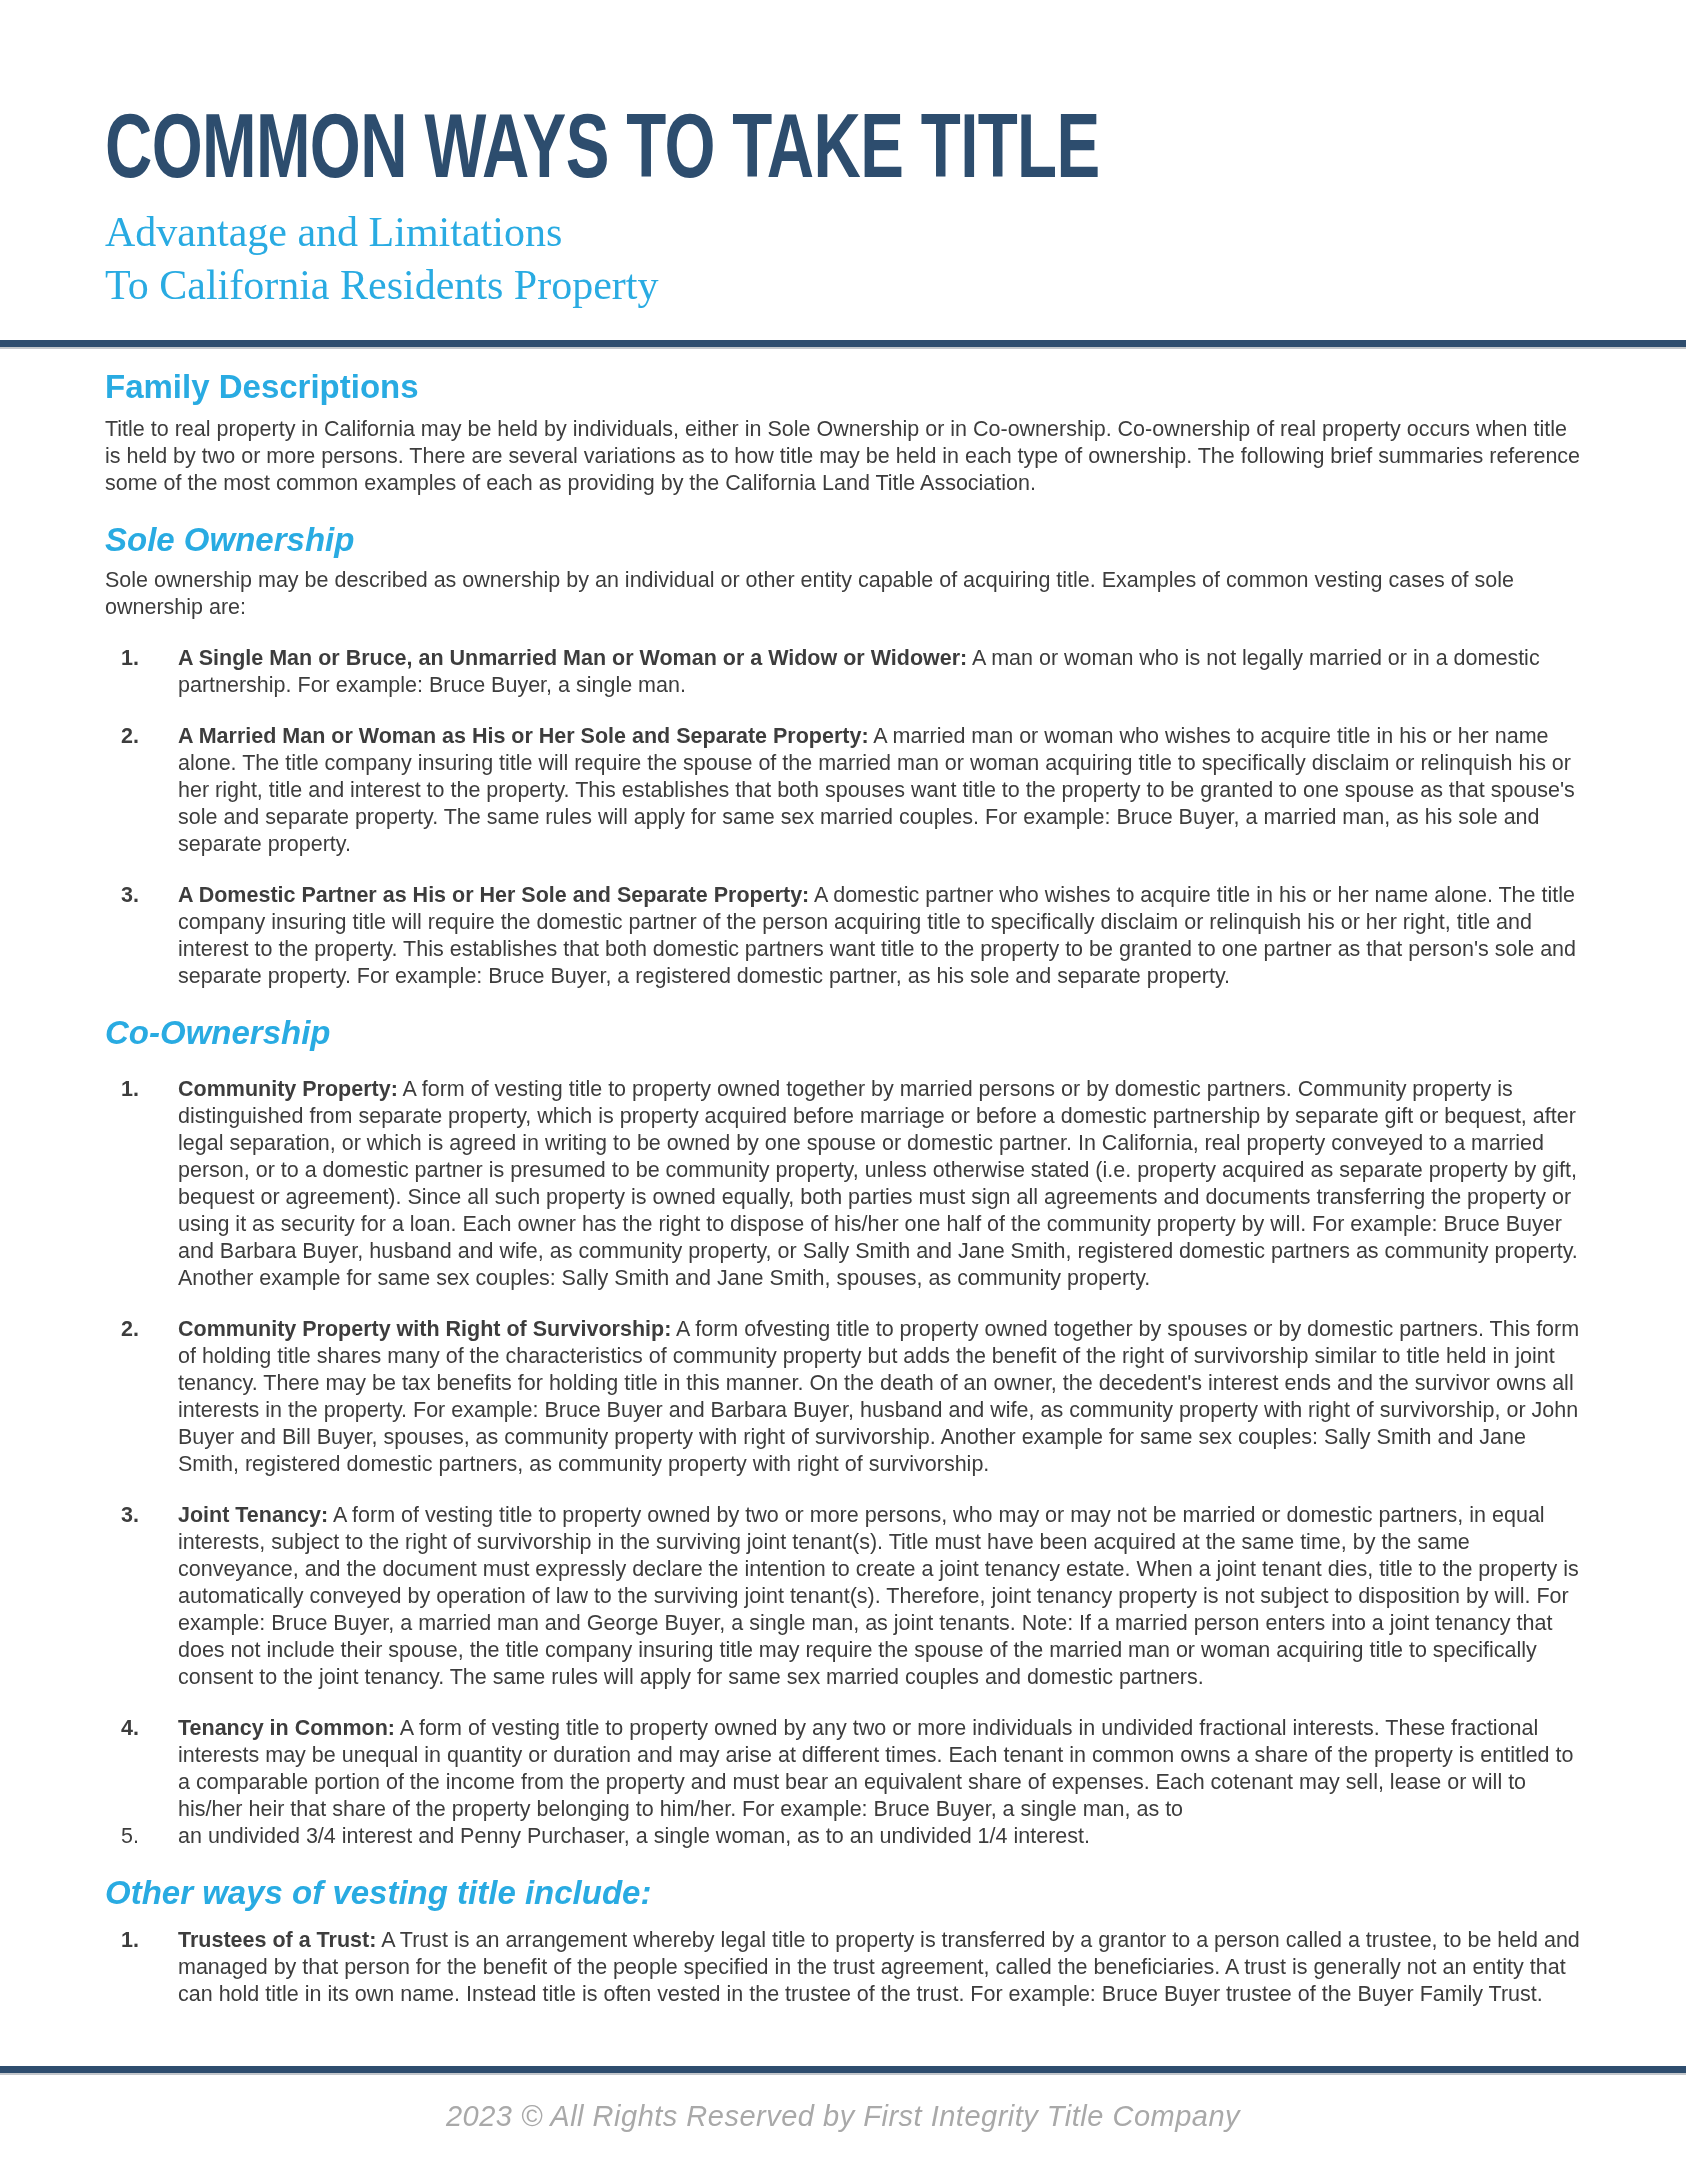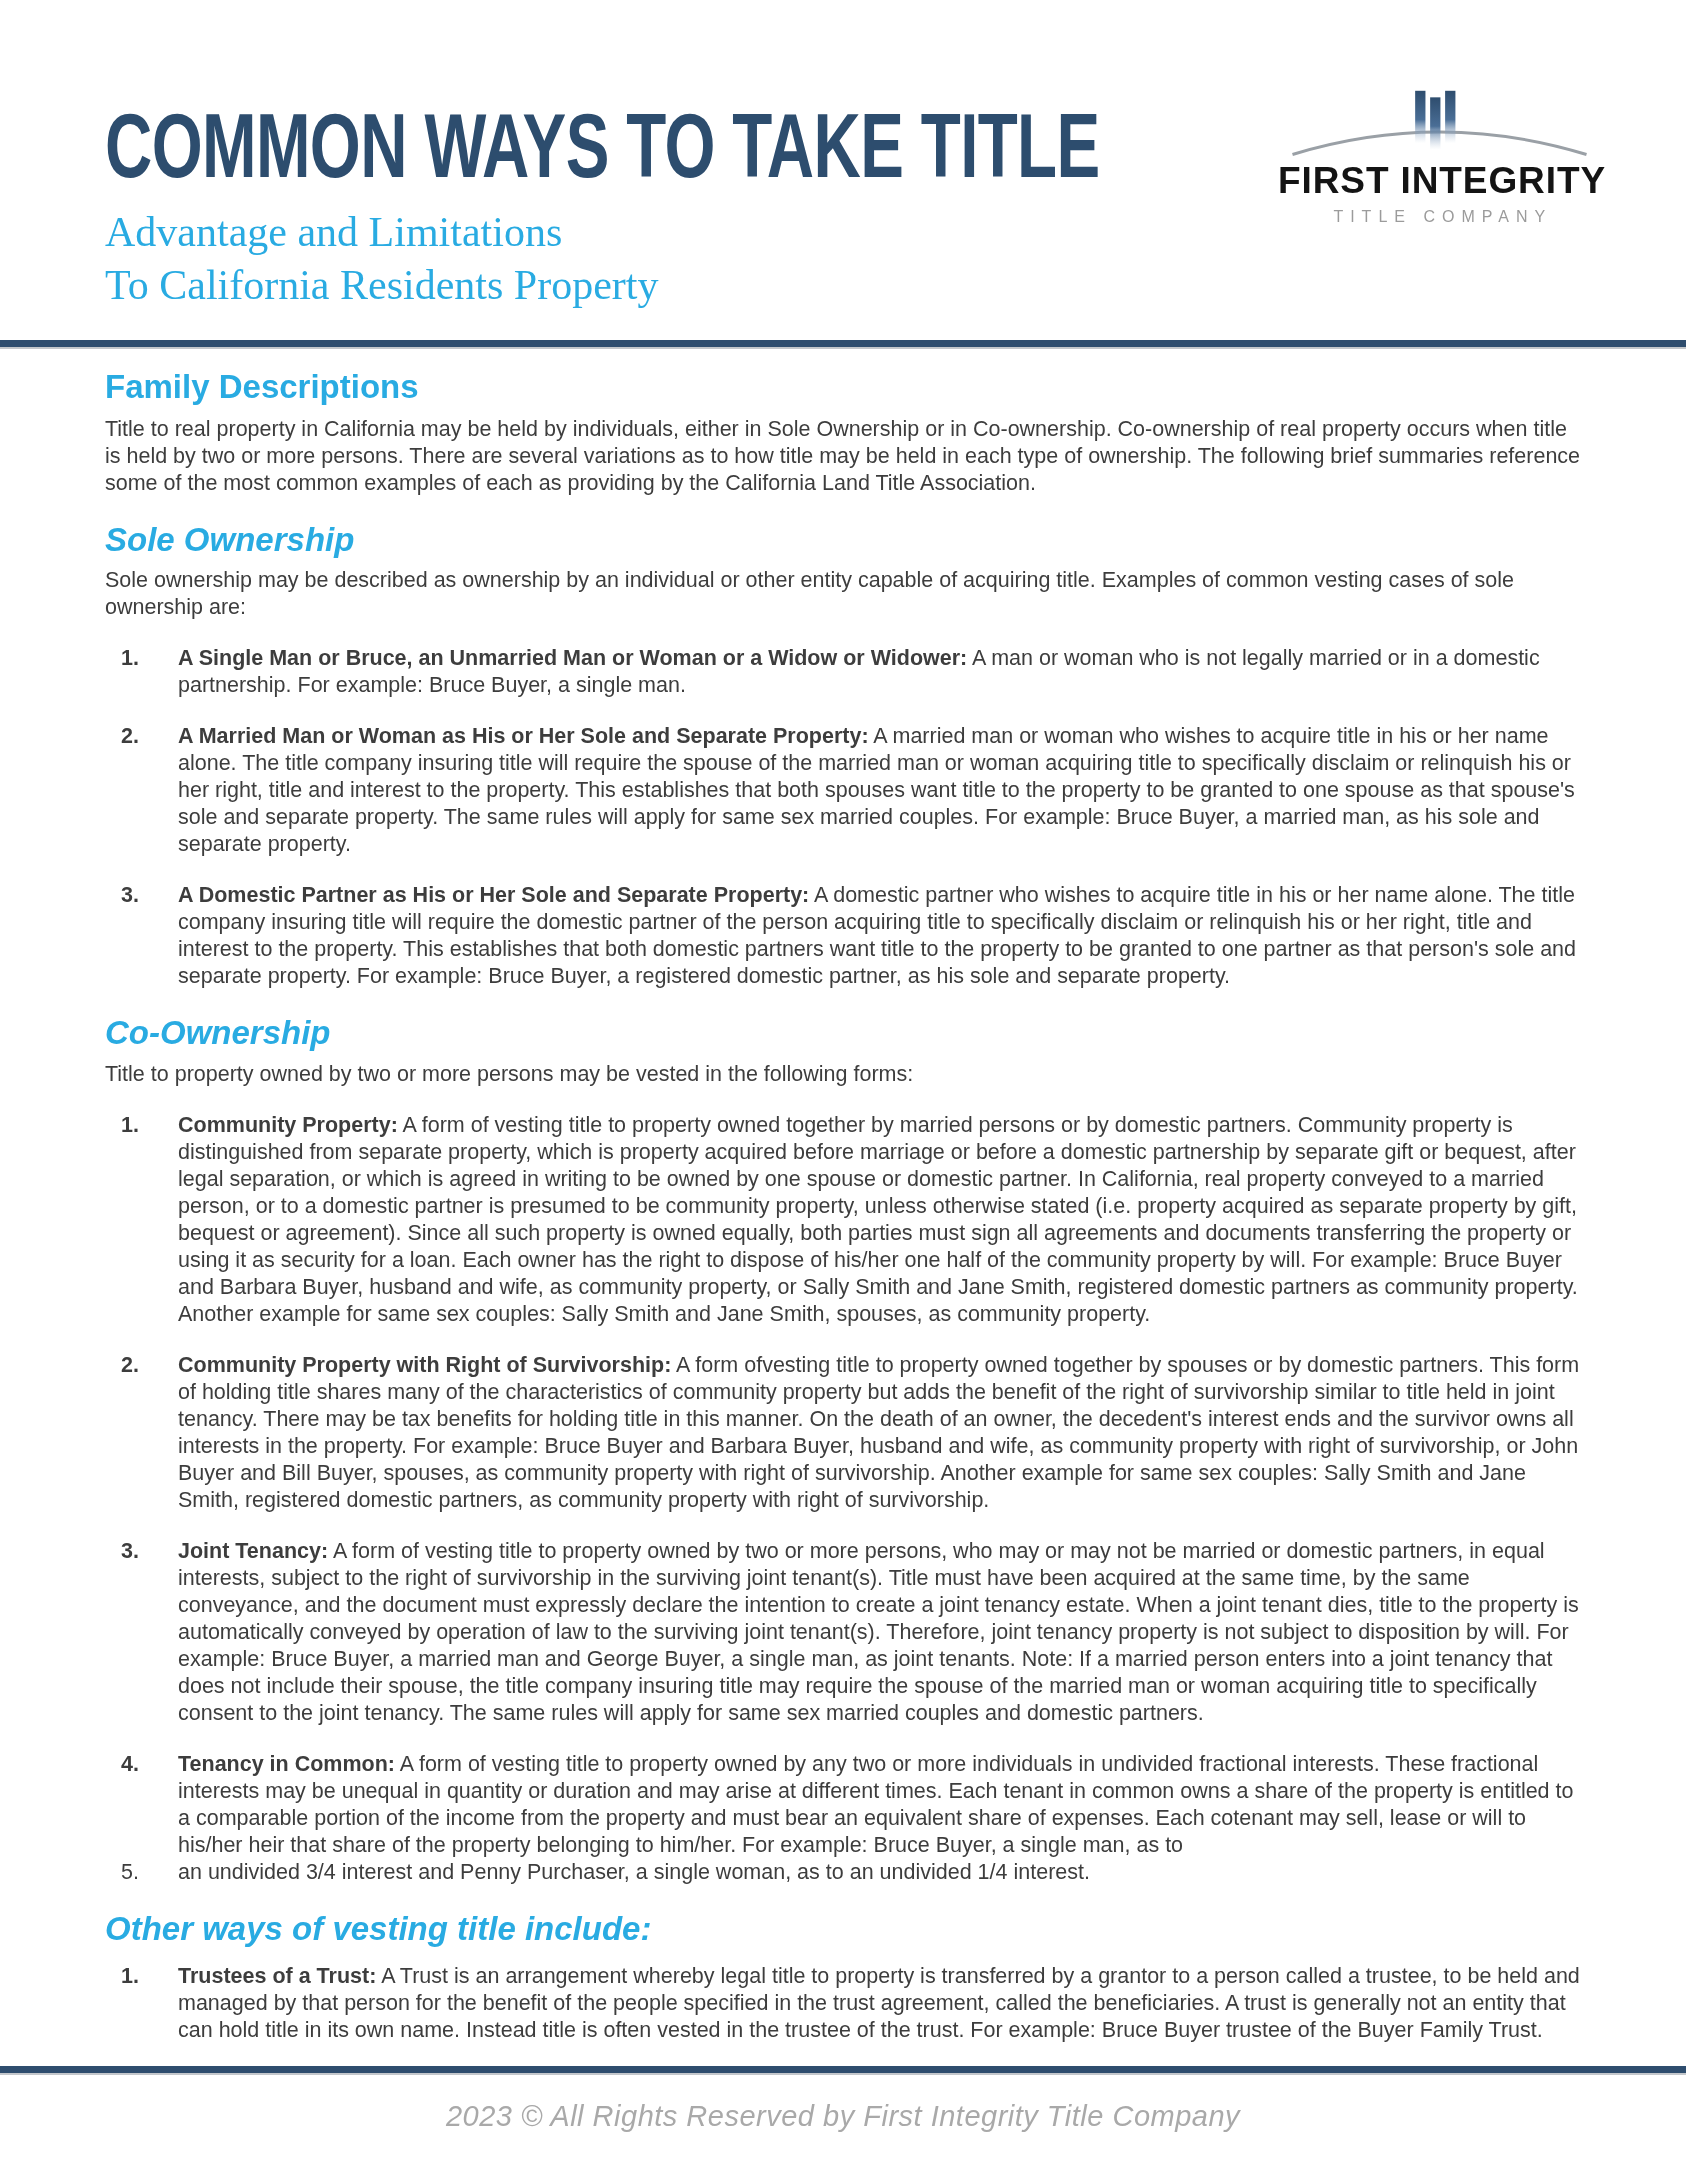--- a/index.html
+++ b/index.html
@@ -115,39 +115,20 @@
 
 <div class="page">
 
   <div class="header">
     <h1 class="doc-title">COMMON WAYS TO TAKE TITLE</h1>
     <div class="doc-subtitle">
       <div>Advantage and Limitations</div>
       <div>To California Residents Property</div>
     </div>
 
-    <div class="logo">
-      <span>
-        <svg width="309" height="79" viewBox="0 0 330 84">
-          <defs>
-            <linearGradient id="barfade" x1="0" y1="0" x2="0" y2="1">
-              <stop offset="0" stop-color="#2e4d6e"></stop>
-              <stop offset="0.55" stop-color="#4a6e96"></stop>
-              <stop offset="1" stop-color="#b9cade" stop-opacity="0"></stop>
-            </linearGradient>
-          </defs>
-          <path d="M 8 74 Q 165 26 322 74" fill="none" stroke="#9aa0a6" stroke-width="3.2"></path>
-          <rect x="139" y="6" width="11" height="56" fill="url(#barfade)"></rect>
-          <rect x="155" y="13" width="11" height="56" fill="url(#barfade)"></rect>
-          <rect x="171" y="6" width="11" height="56" fill="url(#barfade)"></rect>
-        </svg>
-      </span>
-      <div class="logo-name">FIRST INTEGRITY</div>
-      <div class="logo-tagline">TITLE COMPANY</div>
-    </div>
   </div>
 
   <div class="rule top-rule"></div>
 
   <div class="main">
 
     <h2 class="h2">Family Descriptions</h2>
     <p class="body-text">Title to real property in California may be held by individuals, either in Sole Ownership or in Co-ownership. Co-ownership of real property occurs when title is held by two or more persons. There are several variations as to how title may be held in each type of ownership. The following brief summaries reference some of the most common examples of each as providing by the California Land Title Association.</p>
 
     <h3 class="h3">Sole Ownership</h3>
@@ -162,21 +143,20 @@
         <span class="num">2.</span>
         <span class="item-body"><span class="lead">A Married Man or Woman as His or Her Sole and Separate Property:</span><span> A married man or woman who wishes to acquire title in his or her name alone. The title company insuring title will require the spouse of the married man or woman acquiring title to specifically disclaim or relinquish his or her right, title and interest to the property. This establishes that both spouses want title to the property to be granted to one spouse as that spouse's sole and separate property. The same rules will apply for same sex married couples. For example: Bruce Buyer, a married man, as his sole and separate property.</span></span>
       </div>
       <div class="li">
         <span class="num">3.</span>
         <span class="item-body"><span class="lead">A Domestic Partner as His or Her Sole and Separate Property:</span><span> A domestic partner who wishes to acquire title in his or her name alone. The title company insuring title will require the domestic partner of the person acquiring title to specifically disclaim or relinquish his or her right, title and interest to the property. This establishes that both domestic partners want title to the property to be granted to one partner as that person's sole and separate property. For example: Bruce Buyer, a registered domestic partner, as his sole and separate property.</span></span>
       </div>
     </div>
 
     <h3 class="h3">Co-Ownership</h3>
-    <p class="body-text">Title to property owned by two or more persons may be vested in the following forms:</p>
 
     <div class="olist">
       <div class="li">
         <span class="num">1.</span>
         <span class="item-body"><span class="lead">Community Property:</span><span> A form of vesting title to property owned together by married persons or by domestic partners. Community property is distinguished from separate property, which is property acquired before marriage or before a domestic partnership by separate gift or bequest, after legal separation, or which is agreed in writing to be owned by one spouse or domestic partner. In California, real property conveyed to a married person, or to a domestic partner is presumed to be community property, unless otherwise stated (i.e. property acquired as separate property by gift, bequest or agreement). Since all such property is owned equally, both parties must sign all agreements and documents transferring the property or using it as security for a loan. Each owner has the right to dispose of his/her one half of the community property by will. For example: Bruce Buyer and Barbara Buyer, husband and wife, as community property, or Sally Smith and Jane Smith, registered domestic partners as community property. Another example for same sex couples: Sally Smith and Jane Smith, spouses, as community property.</span></span>
       </div>
       <div class="li">
         <span class="num">2.</span>
         <span class="item-body"><span class="lead">Community Property with Right of Survivorship:</span><span> A form ofvesting title to property owned together by spouses or by domestic partners. This form of holding title shares many of the characteristics of community property but adds the benefit of the right of survivorship similar to title held in joint tenancy. There may be tax benefits for holding title in this manner. On the death of an owner, the decedent's interest ends and the survivor owns all interests in the property. For example: Bruce Buyer and Barbara Buyer, husband and wife, as community property with right of survivorship, or John Buyer and Bill Buyer, spouses, as community property with right of survivorship. Another example for same sex couples: Sally Smith and Jane Smith, registered domestic partners, as community property with right of survivorship.</span></span>
       </div>

